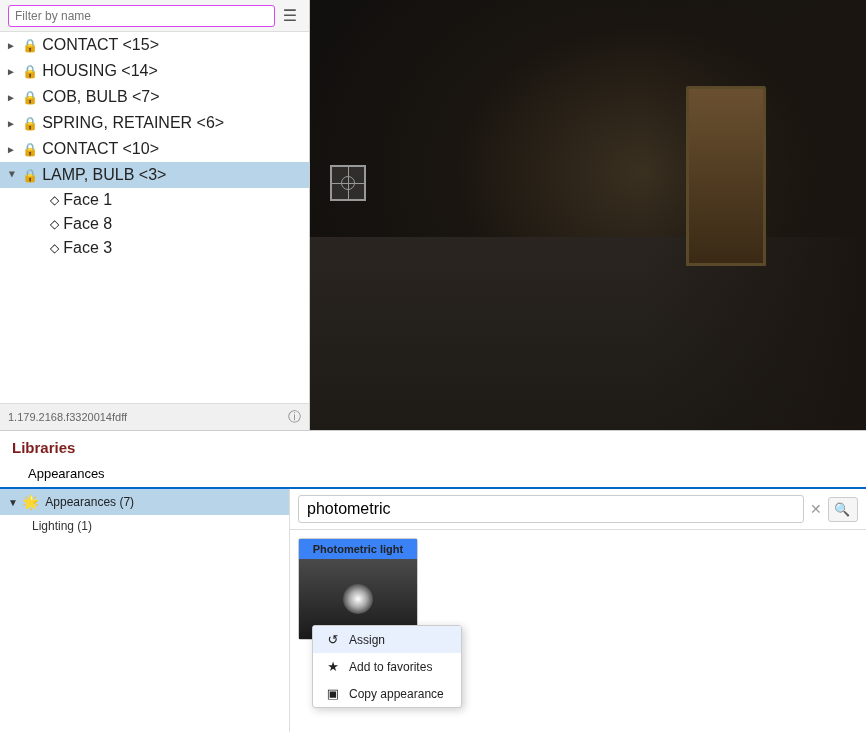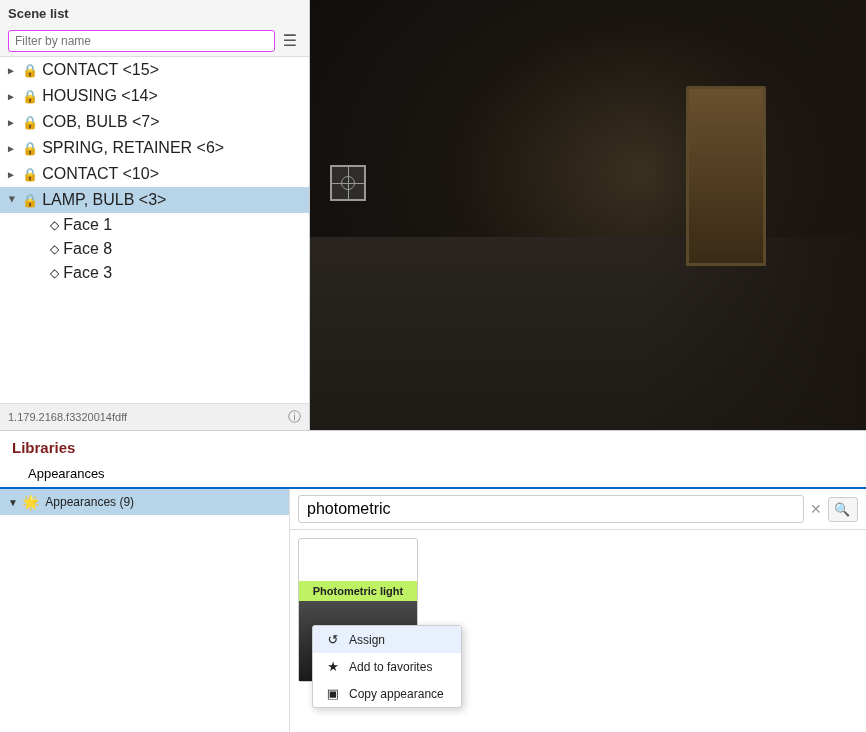--- a/index.html
+++ b/index.html
@@ -326,27 +326,26 @@
       width: 120px;
       background: white;
       border: 1px solid #ccc;
       border-radius: 3px;
       cursor: pointer;
       position: relative;
       z-index: 1;
     }
 
     .photometric-card-header {
-      background: #bef264;
+      background: #3b82f6;
       padding: 4px 6px;
       font-size: 11px;
       font-weight: bold;
       color: #222;
       text-align: center;
-      margin-top: 42px;
     }
 
     .photometric-card-thumb {
       height: 80px;
       background: linear-gradient(to bottom, #4a4a4a 0%, #1a1a1a 100%);
       display: flex;
       align-items: center;
       justify-content: center;
     }
 
@@ -386,21 +385,20 @@
       width: 16px;
       text-align: center;
     }
   </style>
 </head>
 <body>
 
 <div class="top-area">
 
   <div class="scene-panel">
-    <div class="scene-panel-header">Scene list</div>
     <div class="scene-filter-row">
       <input class="scene-filter-input" type="text" placeholder="Filter by name" style="">
       <span class="scene-menu-icon">☰</span>
     </div>
     <div class="scene-tree">
 
       <div class="tree-item">
         <span class="arrow">►</span>
         <span class="icon">🔒</span>
         <span class="label">CONTACT &lt;15&gt;</span>
@@ -473,22 +471,23 @@
   <div class="libraries-header">Libraries</div>
   <div class="libraries-tabs">
     <div class="tab-item">Appearances</div>
   </div>
   <div class="libraries-content">
 
     <div class="lib-sidebar">
       <div class="lib-sidebar-item">
         <span class="expand-arrow">▼</span>
         <span class="lib-icon">🌟</span>
-        <span class="lib-label">Appearances (9)</span>
-      </div>
+        <span class="lib-label">Appearances (7)</span>
+      </div>
+      <div class="lib-sub-item">Lighting (1)</div>
     </div>
 
     <div class="lib-main">
       <div class="lib-search-bar">
         <input class="lib-search-input" type="text" value="photometric" style="">
         <span class="lib-clear-btn">✕</span>
         <button class="lib-search-btn">🔍</button>
       </div>
       <div class="lib-content-area">
 

